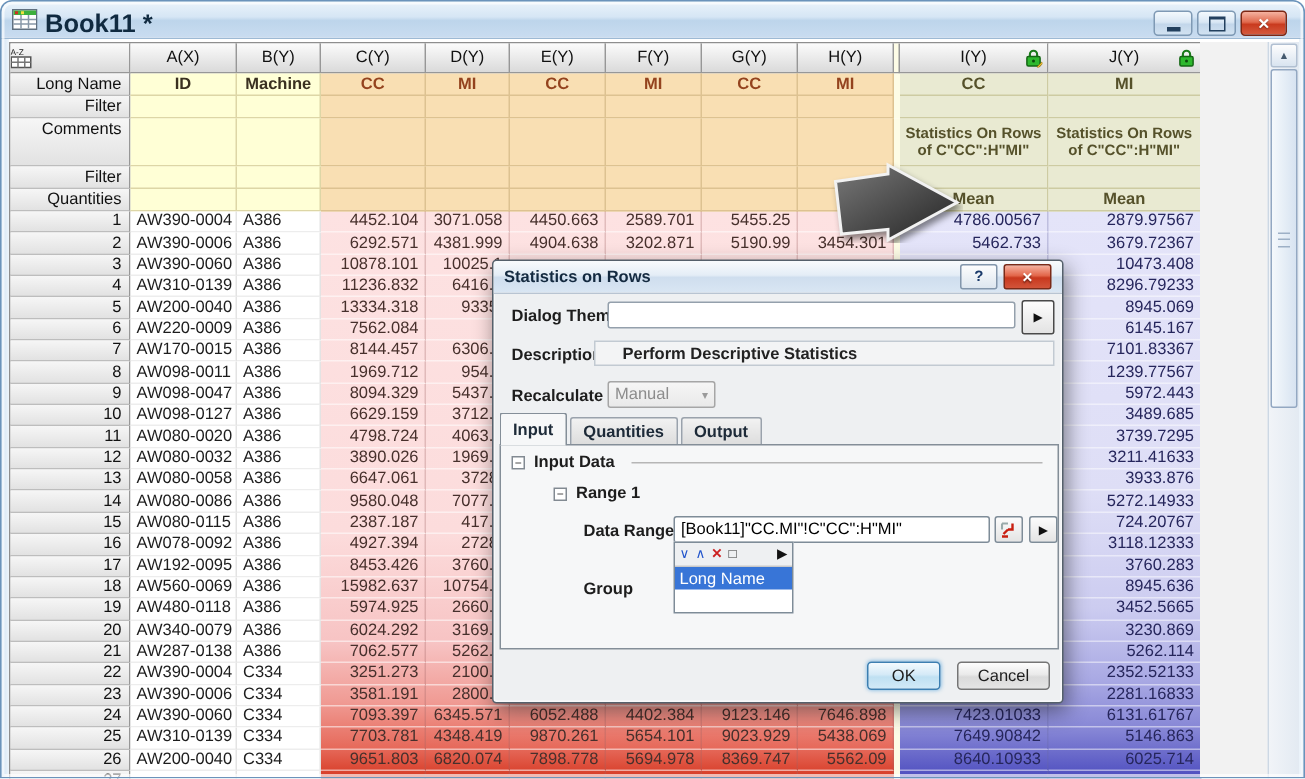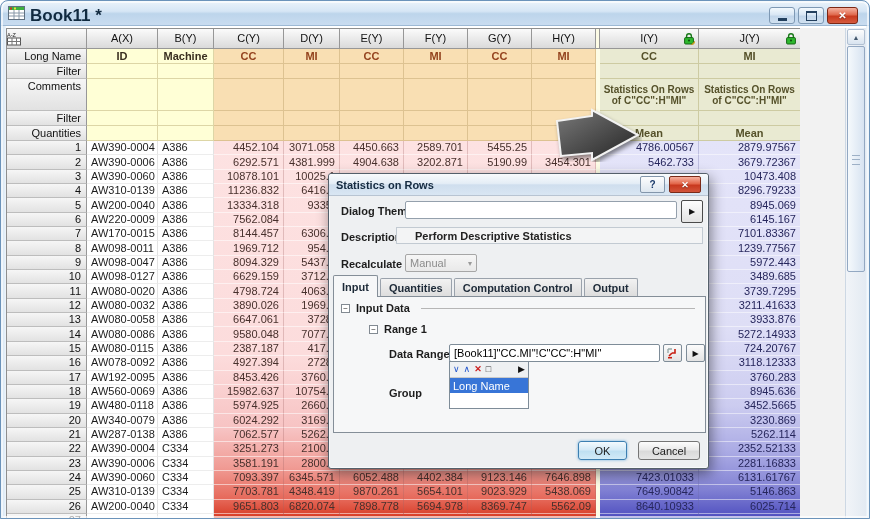--- a/index.html
+++ b/index.html
@@ -605,21 +605,20 @@
 
     <span class="abs dlabel" style="left:12px;top:84px;">Recalculate</span>
     <div class="abs combo" style="left:76px;top:80px;width:72px;height:18px;">
       <span>Manual</span>
       <span class="arr">▾</span>
     </div>
 
     <div class="abs" id="tabs">
         <div class="tab active">Input</div>
         <div class="tab">Quantities</div>
-        <div class="tab">Computation Control</div>
         <div class="tab">Output</div>
       </div>
     <div class="abs tabpanel"></div>
 
     <div class="abs collapse" style="left:12px;top:130px;"><span>−</span></div>
     <span class="abs sectlabel" style="left:27px;top:128px;">Input Data</span>
     <div class="abs sectline" style="left:92px;top:134px;width:274px;"></div>
 
     <div class="abs collapse" style="left:40px;top:151px;"><span>−</span></div>
     <span class="abs sectlabel" style="left:55px;top:149px;">Range 1</span>

